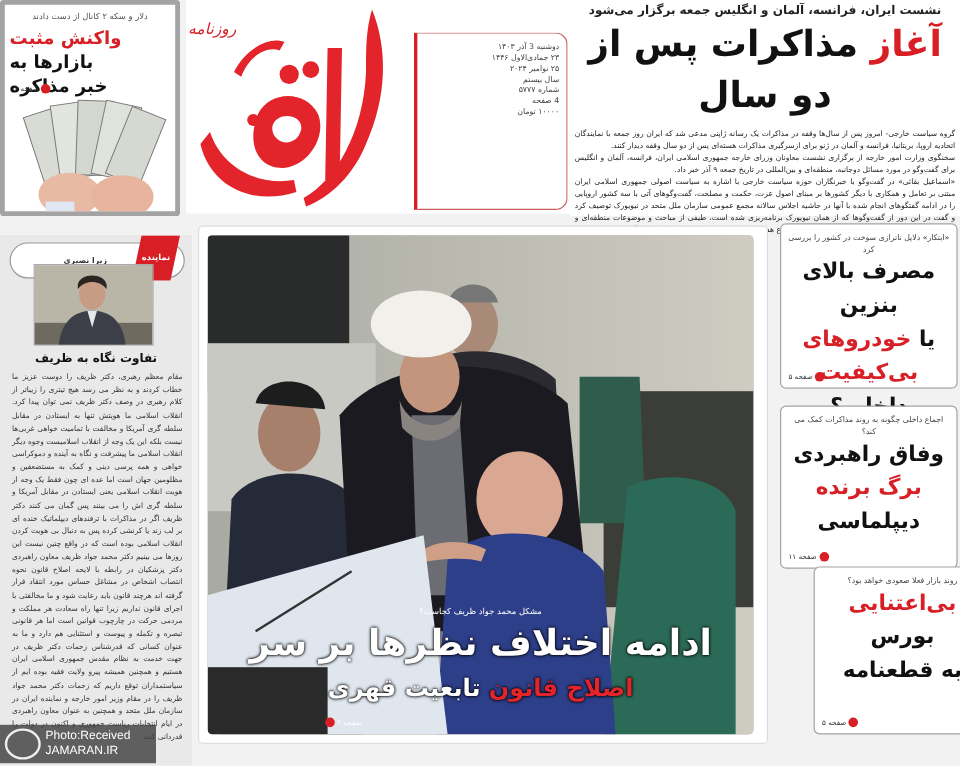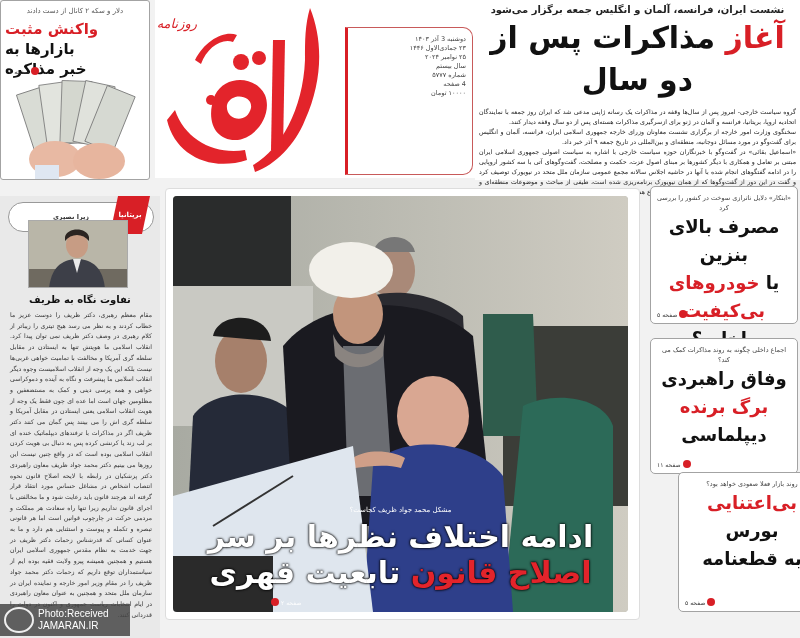--- a/index.html
+++ b/index.html
@@ -2,21 +2,21 @@
 <html><head>
 <meta charset="utf-8">
 <style>
   * { box-sizing: border-box; margin: 0; padding: 0; }
   html, body { width: 800px; height: 638px; overflow: hidden; background: #f2f2f2; }
   body { position: relative; font-family: "DejaVu Sans", sans-serif; direction: rtl; color: #111; }
 
   .abs { position: absolute; }
 
   
-  #teaser-tl { left: 0; top: 0; width: 150px; height: 180px; background: #fff; border: 1px solid #a3a3a3; border-radius: 3px; overflow: hidden; }
+  #teaser-tl { left: 0; top: 0; width: 150px; height: 180px; background: #fff; border: 4px solid #a3a3a3; border-radius: 3px; overflow: hidden; }
   #teaser-tl .kicker { position: absolute; top: 6px; left: 0; right: 0; text-align: center; font-size: 7px; color: #555; }
   #teaser-tl .hl { position: absolute; top: 18px; left: 4px; right: 4px; text-align: left; font-weight: bold; font-size: 15px; line-height: 20px; }
   #teaser-tl .red { color: #d81f26; }
   #teaser-tl .page-tag { position: absolute; top: 66px; left: 8px; font-size: 6px; color: #333; display: flex; align-items: center; gap: 2px; }
   .dot { display: inline-block; width: 8px; height: 8px; border-radius: 50%; background: #d81f26; }
   #money-illus { position: absolute; left: 14px; top: 78px; width: 122px; height: 100px; }
 
   
   #masthead { left: 155px; top: 0; width: 320px; height: 178px; background: #fff; }
   #logo { position: absolute; left: 0; top: 0; width: 200px; height: 178px; }
@@ -39,21 +39,21 @@
   #ed-photo { position: absolute; left: 28px; top: 24px; width: 100px; height: 68px; background: linear-gradient(#c7c4ba, #8d8a80); border: 1px solid #aaa; overflow: hidden; }
   #ed-title { position: absolute; left: 0; right: 0; top: 98px; text-align: center; font-size: 10px; font-weight: bold; color: #111; }
   #ed-body { position: absolute; left: 10px; right: 8px; top: 114px; font-size: 6.2px; line-height: 10.7px; color: #333; text-align: justify; }
 
   
   #photo-frame { left: 165px; top: 188px; width: 475px; height: 432px; background: #fff; border: 1px solid #ddd; border-radius: 4px; }
   #photo { position: absolute; left: 7px; top: 7px; width: 455px; height: 416px; border-radius: 4px; overflow: hidden; background: #b7b8ae; }
   #photo svg { position: absolute; left: 0; top: 0; }
   #caption { position: absolute; left: 0; right: 0; top: 310px; text-align: center; font-size: 7px; color: #fff; }
   #photo-hl1 { position: absolute; left: 0; right: 0; top: 322px; text-align: center; font-size: 30px; font-weight: bold; color: #fff; text-shadow: 0 0 3px #000, 0 0 2px #000; line-height: 38px; }
-  #photo-hl2 { position: absolute; left: 0; right: 0; top: 358px; text-align: center; font-size: 30px; font-weight: bold; color: #fff; text-shadow: 0 0 3px #000, 0 0 2px #000; line-height: 38px; }
+  #photo-hl2 { position: absolute; left: 0; right: 0; top: 358px; text-align: center; font-size: 20px; font-weight: bold; color: #fff; text-shadow: 0 0 3px #000, 0 0 2px #000; line-height: 38px; }
   #photo-hl2 .red { color: #e3242b; }
   #photo-page { position: absolute; left: 98px; top: 402px; font-size: 6px; color: #fff; display: flex; align-items: center; gap: 2px; }
 
   
   .teaser-r { position: absolute; left: 650px; width: 148px; background: #fff; border: 1px solid #a3a3a3; border-radius: 5px; text-align: center; padding: 6px 4px; }
   .teaser-r .kicker { font-size: 6.5px; color: #444; line-height: 10px; }
   .teaser-r .hl { font-weight: bold; font-size: 18px; line-height: 28px; }
   .teaser-r .red { color: #d81f26; }
   .teaser-r .pg { position: absolute; left: 6px; bottom: 5px; font-size: 6px; color: #333; display: flex; align-items: center; gap: 2px; }
   #teaser-r1 { top: 186px; height: 138px; }
@@ -132,21 +132,21 @@
   <div class="more">
     <span>شرح در صفحه ۲</span>
     <span class="dot"></span>
   </div>
 </div>
 
 <div id="editorial" class="abs">
   <div id="ed-banner">
     <div id="ed-author">زیرا نصیری</div>
   </div>
-  <div id="ed-tag">بریتانیا</div>
+  <div id="ed-tag">نماینده</div>
   <div id="ed-photo">
     <svg width="100" height="68" viewBox="0 0 100 68">
       <rect width="100" height="68" fill="#b9b6a8"></rect>
       <rect x="0" y="48" width="100" height="20" fill="#6f6a60"></rect>
       <ellipse cx="50" cy="24" rx="11" ry="13" fill="#c79c84"></ellipse>
       <path d="M38 16 C40 6 60 6 62 16 L62 20 C56 12 44 12 38 20 Z" fill="#2b2421"></path>
       <path d="M22 68 C24 44 38 38 50 38 C62 38 76 44 78 68 Z" fill="#3d3f48"></path>
       <path d="M46 38 L50 52 L54 38 Z" fill="#e9e9e9"></path>
     </svg>
   </div>

